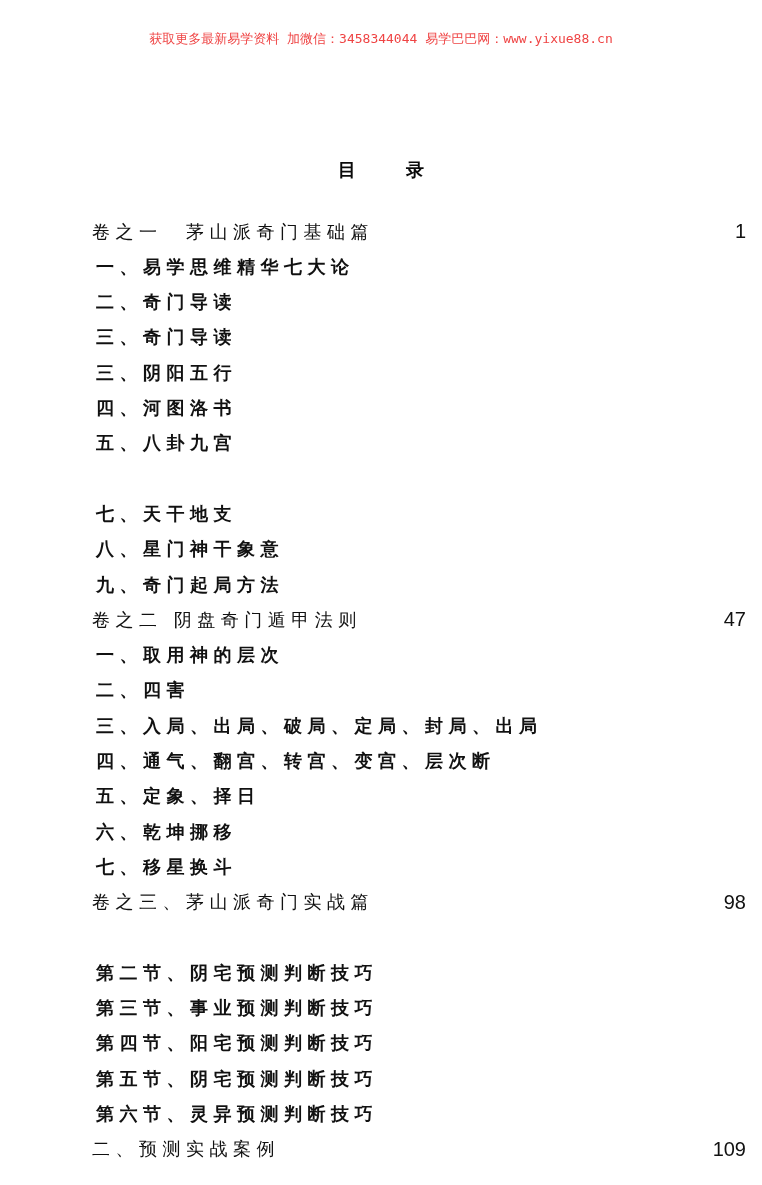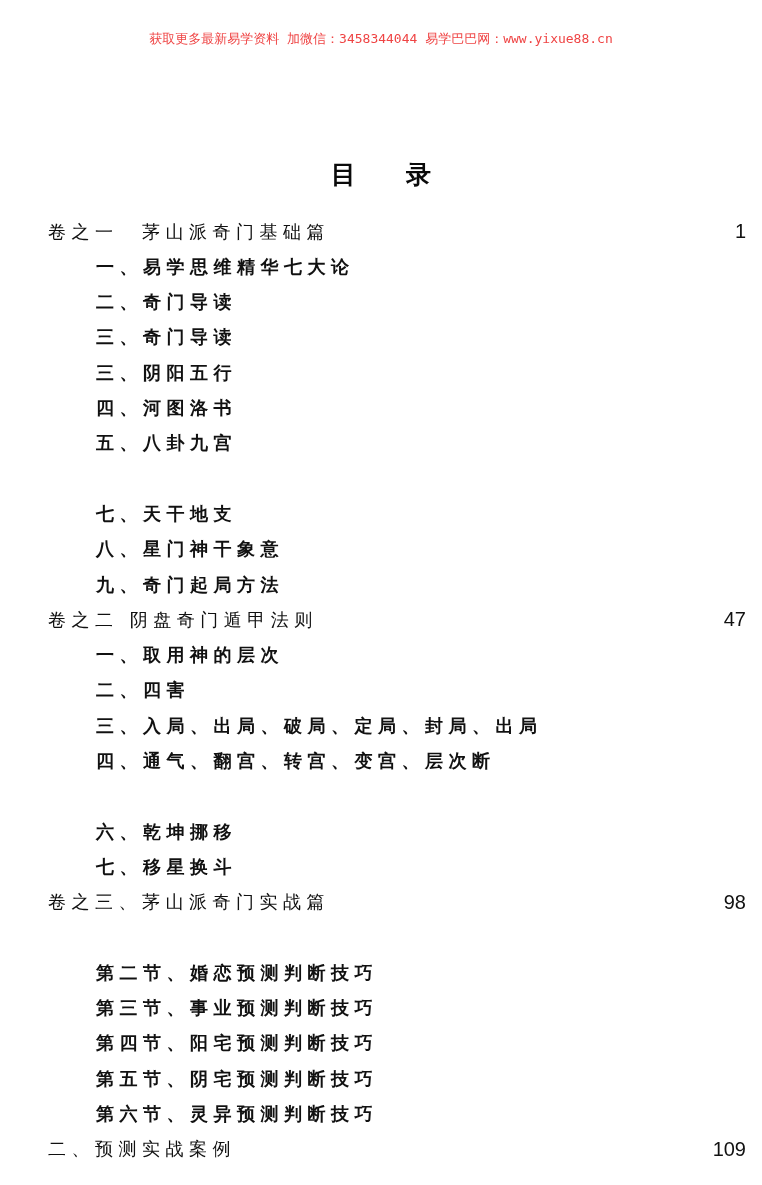--- a/index.html
+++ b/index.html
@@ -3,34 +3,34 @@
 <meta charset="utf-8">
 <style>
   html, body { margin: 0; padding: 0; background: #ffffff; }
   body { width: 762px; height: 1185px; position: relative; overflow: hidden; color: #111; }
   .watermark {
     position: absolute; top: 30px; left: 0; width: 762px; text-align: center;
     font-family: "DejaVu Sans Mono", monospace; font-size: 13px; color: #ef4444; letter-spacing: 0px;
   }
   .title {
     position: absolute; top: 158px; left: 0; width: 762px; text-align: center;
-    font-family: "DejaVu Serif", serif; font-size: 25px; font-weight: bold; color: #0a0a0a;
+    font-family: "DejaVu Serif", serif; font-size: 18px; font-weight: bold; color: #0a0a0a;
   }
   .title span { display: inline-block; }
   .title .gap { width: 50px; }
   .toc { position: absolute; top: 214px; left: 0; width: 762px; }
   .row {
     position: absolute; left: 0; width: 762px; height: 35px;
     display: flex; align-items: center;
   }
   .row .label {
     white-space: nowrap; font-family: "DejaVu Serif", serif; font-size: 18px;
     letter-spacing: 5.5px; color: #111; font-weight: bold;
   }
-  .row.lvl0 .label { font-weight: normal; }
+  .row.lvl0 .label { font-weight: normal; margin-left: 44px; }
   .row .leader {
     flex: 1; height: 35px; margin: 0 2px 0 2px;
     background-image: radial-gradient(circle, #222 0.9px, transparent 1.1px);
     background-size: 5.3px 35px; background-repeat: repeat-x; background-position: 0 22px;
   }
   .row .page {
     font-family: "Liberation Sans", sans-serif; font-size: 20px; color: #111;
     padding-right: 0; text-align: right; min-width: 10px;
   }
   .lvl0 { padding-left: 48px; }
@@ -122,20 +122,21 @@
       <span class="label">三、入局、出局、破局、定局、封局、出局</span>
       <span class="leader"></span>
       <span class="right-pad"></span>
     </div>
   <div class="row lvl1" style="top:529.5px">
       <span class="label">四、通气、翻宫、转宫、变宫、层次断</span>
       <span class="leader"></span>
       <span class="right-pad"></span>
     </div>
   <div class="row lvl1" style="top:564.8px">
+      <span class="label">五、定象、择日</span>
       <span class="leader"></span>
       <span class="right-pad"></span>
     </div>
   <div class="row lvl1" style="top:600.1px">
       <span class="label">六、乾坤挪移</span>
       <span class="leader"></span>
       <span class="right-pad"></span>
     </div>
   <div class="row lvl1" style="top:635.4px">
       <span class="label">七、移星换斗</span>
@@ -146,21 +147,21 @@
       <span class="label">卷之三、茅山派奇门实战篇</span>
       <span class="leader"></span>
       <span class="page">98</span>
       <span class="right-pad"></span>
     </div>
   <div class="row lvl1" style="top:706px">
       <span class="leader"></span>
       <span class="right-pad"></span>
     </div>
   <div class="row lvl1" style="top:741.3px">
-      <span class="label">第二节、婚恋预测判断技巧</span>
+      <span class="label">第二节、阴宅预测判断技巧</span>
       <span class="leader"></span>
       <span class="right-pad"></span>
     </div>
   <div class="row lvl1" style="top:776.6px">
       <span class="label">第三节、事业预测判断技巧</span>
       <span class="leader"></span>
       <span class="page">100</span>
       <span class="right-pad"></span>
     </div>
   <div class="row lvl1" style="top:811.9px">

